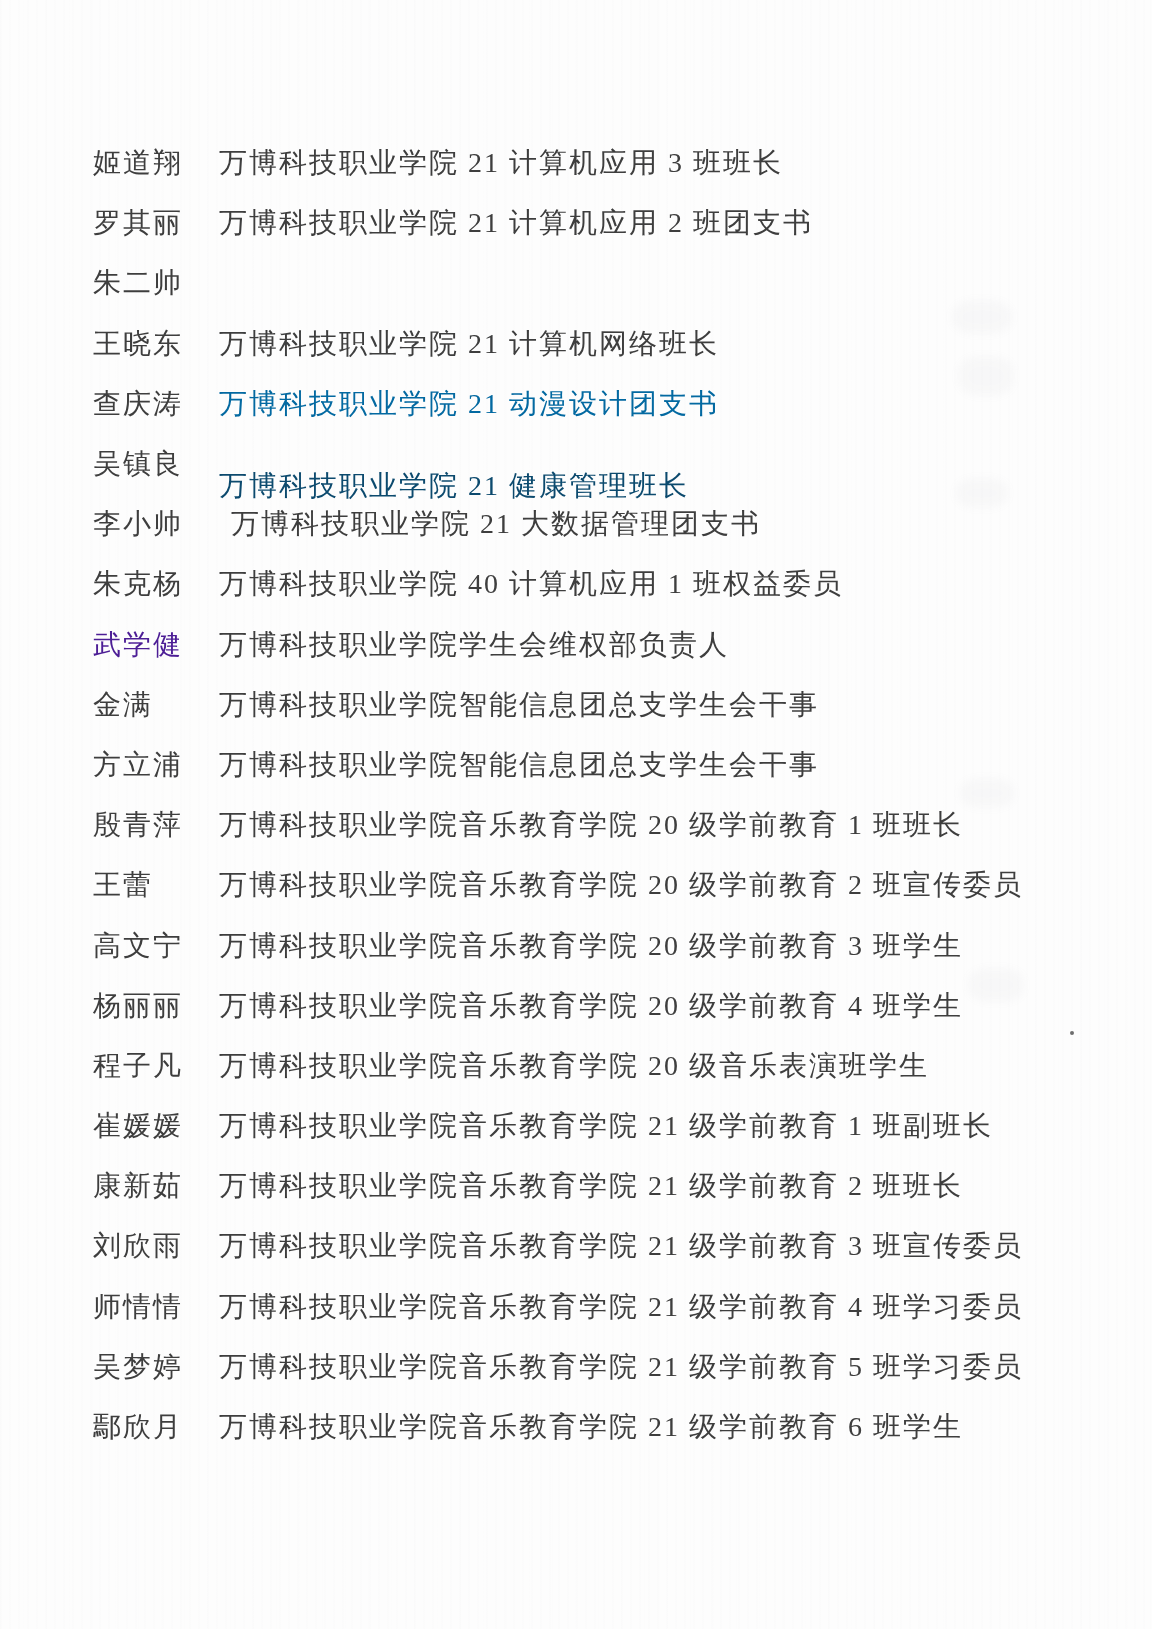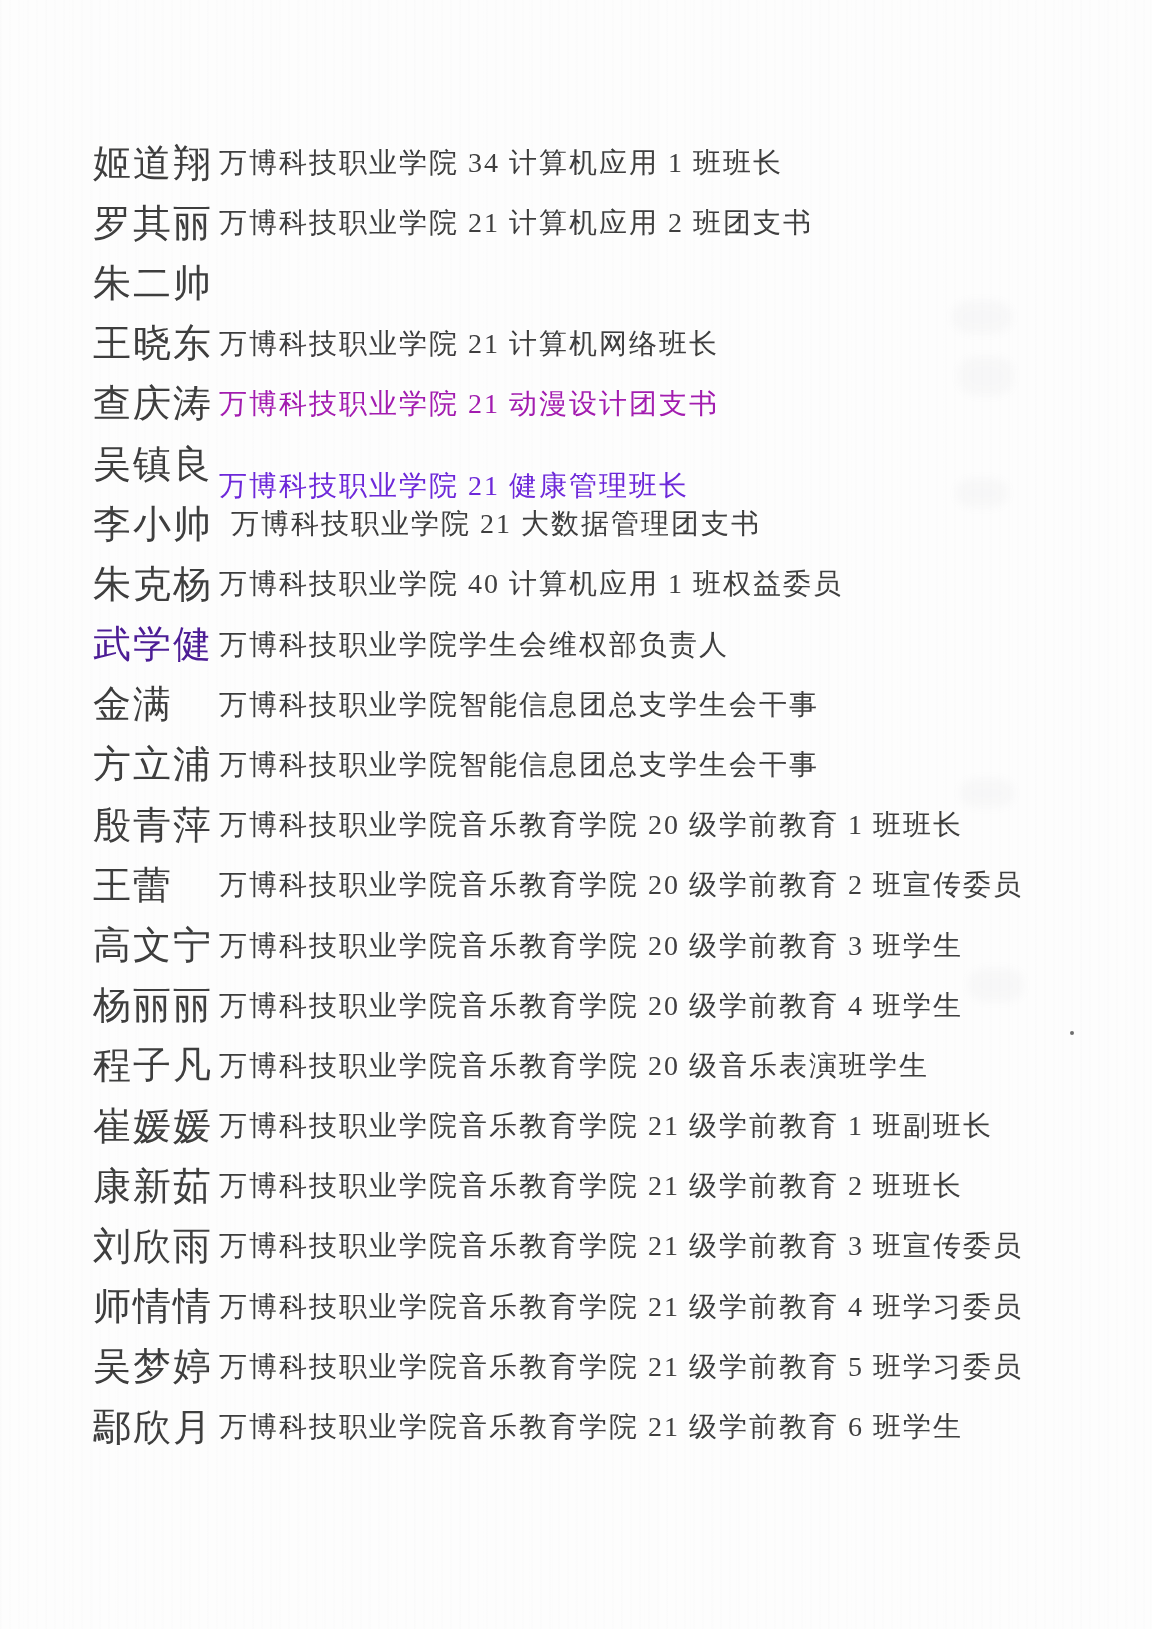--- a/index.html
+++ b/index.html
@@ -36,21 +36,21 @@
   .row {
     height: 60.2px;
     display: flex;
     align-items: center;
     white-space: nowrap;
   }
   .name {
     display: inline-block;
     width: 126px;
     flex: 0 0 126px;
-    font-size: 38px;
+    font-size: 28px;
     letter-spacing: 2px;
     color: #3e3e3e;
   }
   .title {
     display: inline-block;
     font-size: 28px;
     letter-spacing: 2px;
     color: #3e3e3e;
   }
   
@@ -81,45 +81,45 @@
 </style>
 </head>
 <body style="background: rgb(253, 253, 253);">
 
 <div class="scan-texture"></div>
 
 <main>
   <div class="roster" id="roster">
     <div class="row">
       <span class="name" style="color: rgb(62, 62, 62);">姬道翔</span>
-      <span class="title" style="color: rgb(62, 62, 62);">万博科技职业学院 34 计算机应用 1 班班长</span>
+      <span class="title" style="color: rgb(62, 62, 62);">万博科技职业学院 21 计算机应用 3 班班长</span>
     </div>
 
     <div class="row">
       <span class="name" style="color: rgb(62, 62, 62);">罗其丽</span>
       <span class="title" style="color: rgb(62, 62, 62);">万博科技职业学院 21 计算机应用 2 班团支书</span>
     </div>
 
     <div class="row">
       <span class="name" style="color: rgb(62, 62, 62);">朱二帅</span>
     </div>
 
     <div class="row">
       <span class="name" style="color: rgb(62, 62, 62);">王晓东</span>
       <span class="title" style="color: rgb(62, 62, 62);">万博科技职业学院 21 计算机网络班长</span>
     </div>
 
     <div class="row">
       <span class="name" style="color: rgb(62, 62, 62);">查庆涛</span>
-      <span class="title" style="color: #a21caf;">万博科技职业学院 21 动漫设计团支书</span>
+      <span class="title" style="color: #0369a1;">万博科技职业学院 21 动漫设计团支书</span>
     </div>
 
     <div class="row">
       <span class="name" style="color: rgb(62, 62, 62);">吴镇良</span>
-      <span class="title" style="color: #6d28d9; margin-top: 43px;">万博科技职业学院 21 健康管理班长</span>
+      <span class="title" style="color: #0c4a6e; margin-top: 43px;">万博科技职业学院 21 健康管理班长</span>
     </div>
 
     <div class="row">
       <span class="name" style="color: rgb(62, 62, 62);">李小帅</span>
       <span class="title" style="color: rgb(62, 62, 62); margin-left: 12px;">万博科技职业学院 21 大数据管理团支书</span>
     </div>
 
     <div class="row">
       <span class="name" style="color: rgb(62, 62, 62);">朱克杨</span>
       <span class="title" style="color: rgb(62, 62, 62);">万博科技职业学院 40 计算机应用 1 班权益委员</span>

